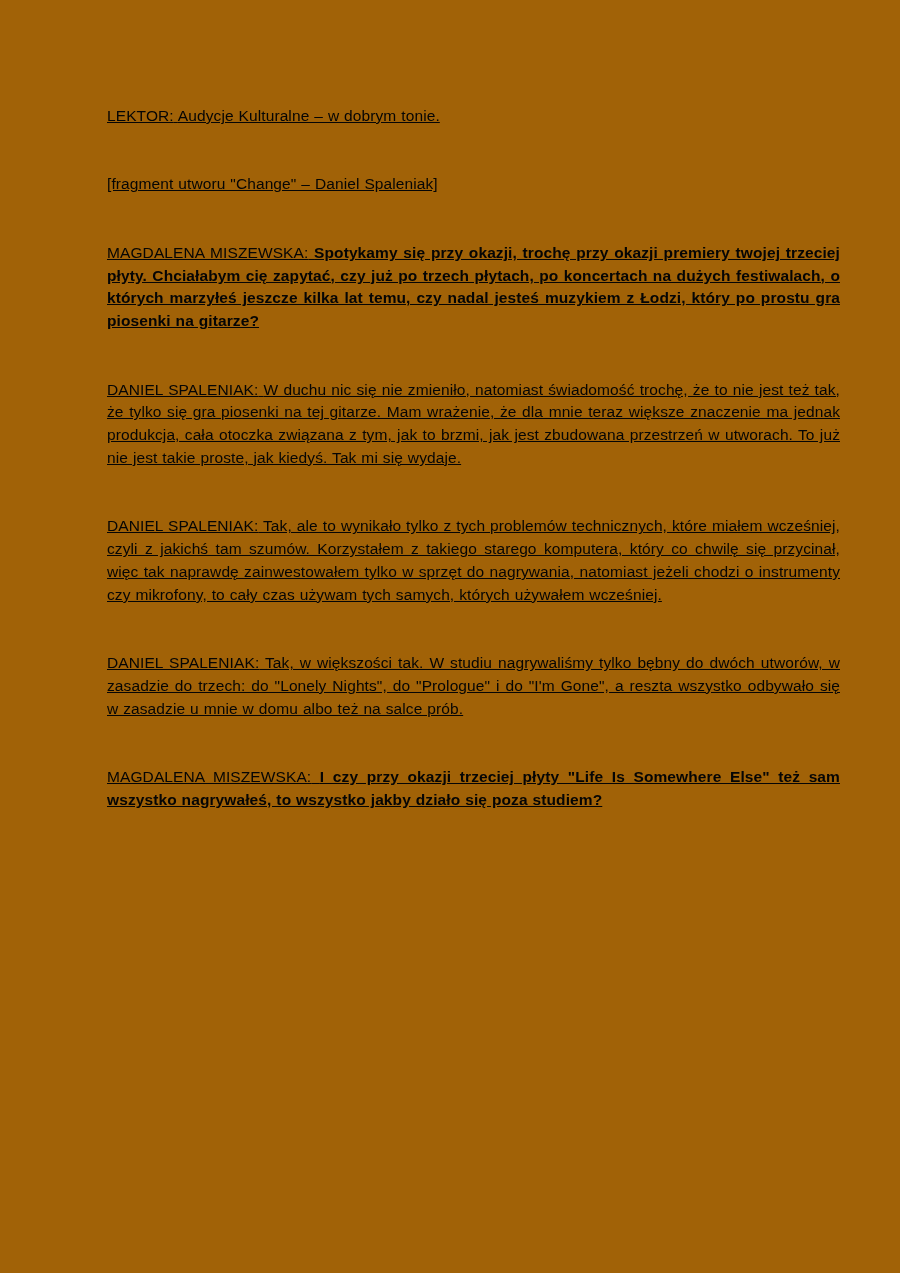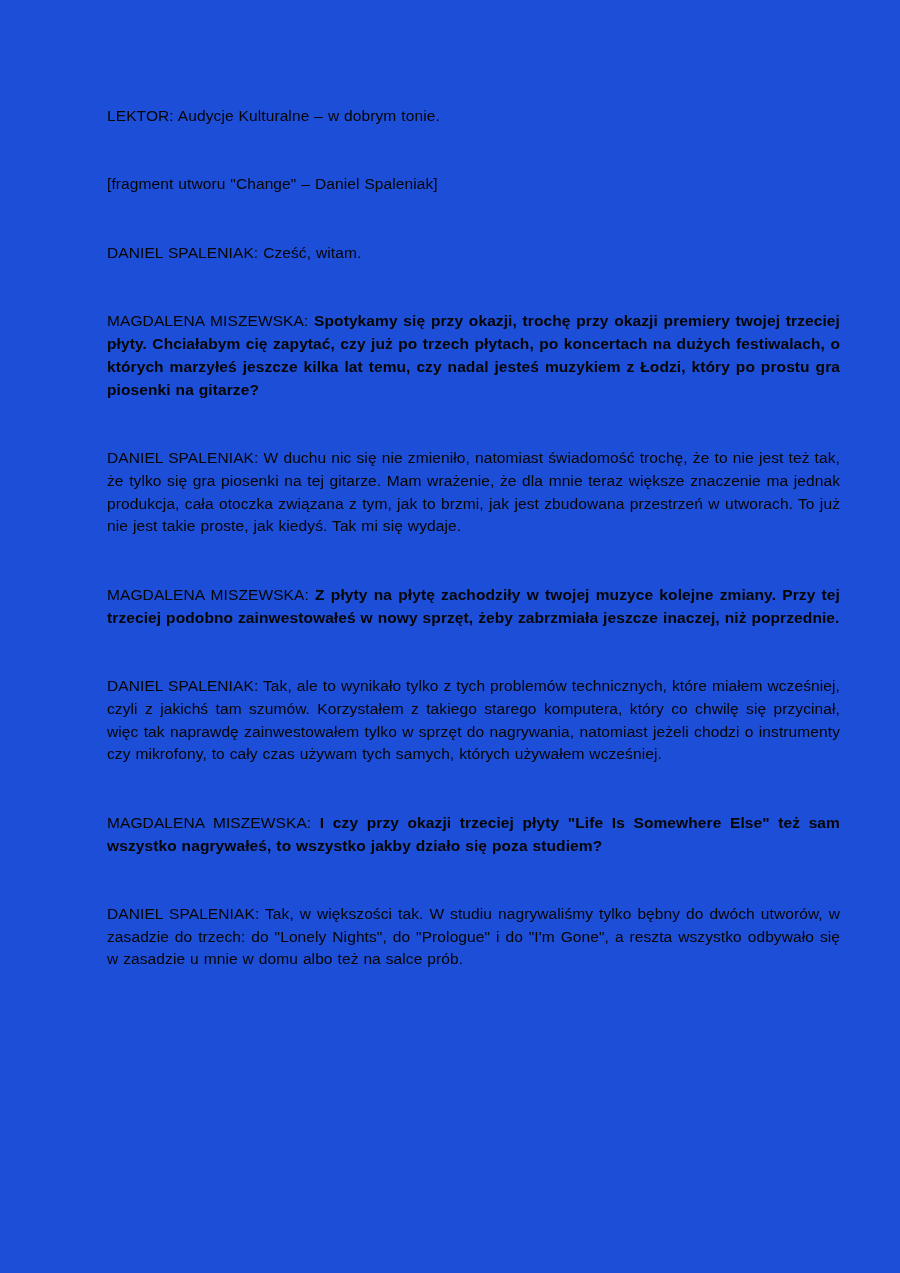--- a/index.html
+++ b/index.html
@@ -11,21 +11,22 @@
     width: 900px;
     min-height: 1273px;
     color: #050505;
     font-family: "Liberation Sans", "DejaVu Sans", sans-serif;
   }
   .page {
     box-sizing: border-box;
     width: 900px;
     min-height: 1273px;
     padding: 105px 60px 60px 107px;
-    background: #1d4ed8;
+    background: #a16207;
+    text-decoration: underline;
   }
   .para {
     margin: 0 0 45.6px 0;
     font-size: 15.5px;
     line-height: 22.8px;
     text-align: justify;
     letter-spacing: 0.1px;
     word-spacing: 0.5px;
   }
   .para:last-child {
@@ -44,27 +45,25 @@
 </head>
 <body>
 
 <div class="page">
 
   <p class="para"><span class="speaker">LEKTOR:</span> <span class="speech">Audycje Kulturalne – w dobrym tonie.</span></p>
 
   <p class="para"><span class="speaker"></span> <span class="speech">[fragment utworu "Change" – Daniel Spaleniak]</span></p>
 
 
-  <p class="para"><span class="speaker">DANIEL SPALENIAK:</span> <span class="speech">Cześć, witam.</span></p>
 
   <p class="para"><span class="speaker">MAGDALENA MISZEWSKA:</span> <span class="speech bold">Spotykamy się przy okazji, trochę przy okazji premiery twojej trzeciej płyty. Chciałabym cię zapytać, czy już po trzech płytach, po koncertach na dużych festiwalach, o których marzyłeś jeszcze kilka lat temu, czy nadal jesteś muzykiem z Łodzi, który po prostu gra piosenki na gitarze?</span></p>
 
   <p class="para"><span class="speaker">DANIEL SPALENIAK:</span> <span class="speech">W duchu nic się nie zmieniło, natomiast świadomość trochę, że to nie jest też tak, że tylko się gra piosenki na tej gitarze. Mam wrażenie, że dla mnie teraz większe znaczenie ma jednak produkcja, cała otoczka związana z tym, jak to brzmi, jak jest zbudowana przestrzeń w utworach. To już nie jest takie proste, jak kiedyś. Tak mi się wydaje.</span></p>
 
-  <p class="para"><span class="speaker">MAGDALENA MISZEWSKA:</span> <span class="speech bold">Z płyty na płytę zachodziły w twojej muzyce kolejne zmiany. Przy tej trzeciej podobno zainwestowałeś w nowy sprzęt, żeby zabrzmiała jeszcze inaczej, niż poprzednie.</span></p>
 
   <p class="para"><span class="speaker">DANIEL SPALENIAK:</span> <span class="speech">Tak, ale to wynikało tylko z tych problemów technicznych, które miałem wcześniej, czyli z jakichś tam szumów. Korzystałem z takiego starego komputera, który co chwilę się przycinał, więc tak naprawdę zainwestowałem tylko w sprzęt do nagrywania, natomiast jeżeli chodzi o instrumenty czy mikrofony, to cały czas używam tych samych, których używałem wcześniej.</span></p>
 
+  <p class="para"><span class="speaker">DANIEL SPALENIAK:</span> <span class="speech">Tak, w większości tak. W studiu nagrywaliśmy tylko bębny do dwóch utworów, w zasadzie do trzech: do "Lonely Nights", do "Prologue" i do "I'm Gone", a reszta wszystko odbywało się w zasadzie u mnie w domu albo też na salce prób.</span></p>
+
   <p class="para"><span class="speaker">MAGDALENA MISZEWSKA:</span> <span class="speech bold">I czy przy okazji trzeciej płyty "Life Is Somewhere Else" też sam wszystko nagrywałeś, to wszystko jakby działo się poza studiem?</span></p>
-
-  <p class="para"><span class="speaker">DANIEL SPALENIAK:</span> <span class="speech">Tak, w większości tak. W studiu nagrywaliśmy tylko bębny do dwóch utworów, w zasadzie do trzech: do "Lonely Nights", do "Prologue" i do "I'm Gone", a reszta wszystko odbywało się w zasadzie u mnie w domu albo też na salce prób.</span></p>
 
 </div>
 
 </body></html>

